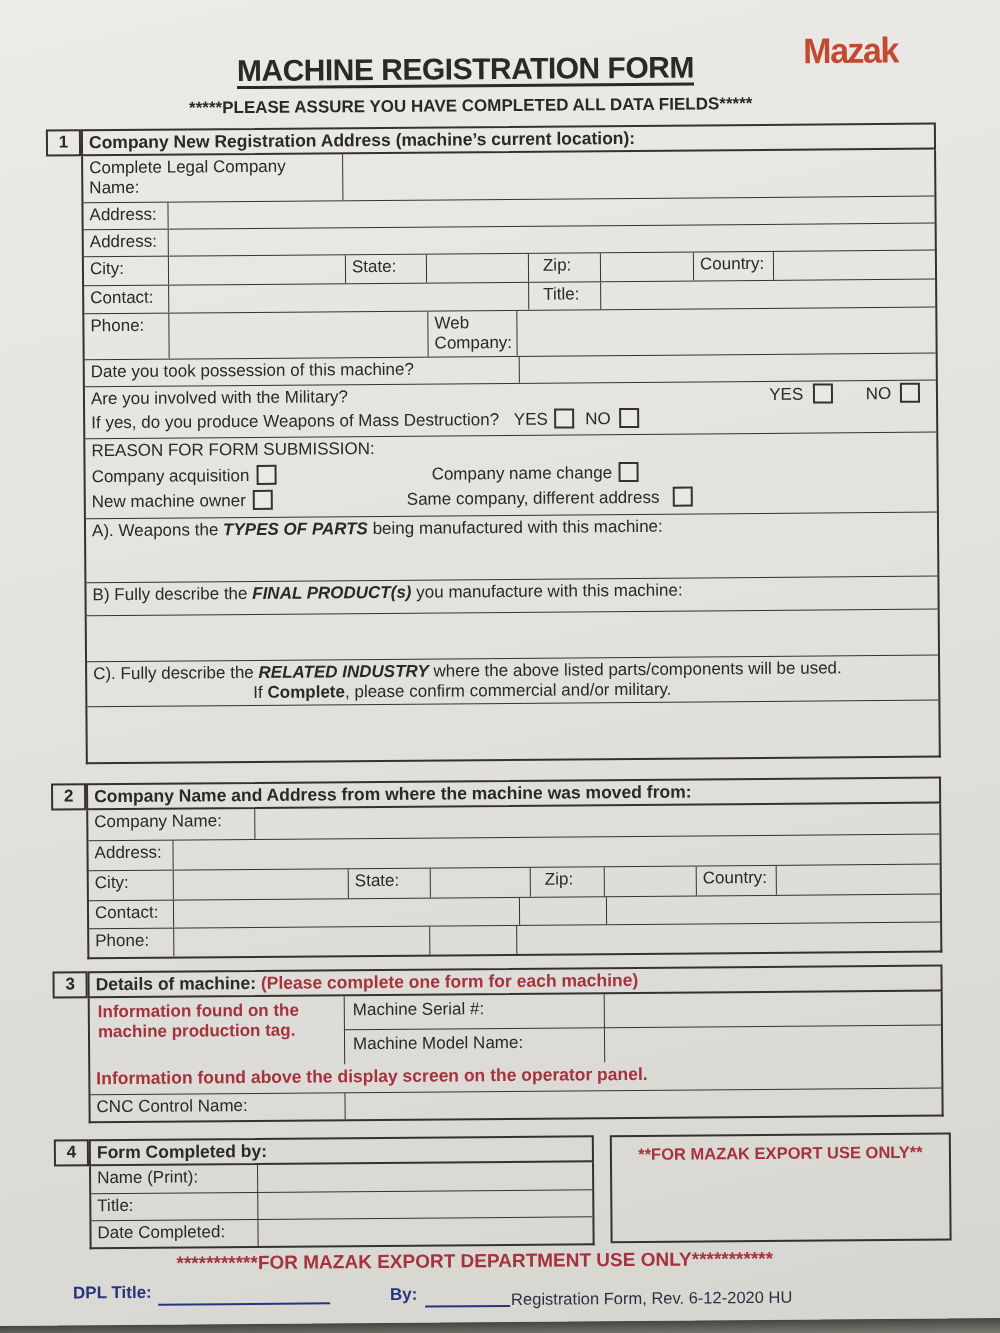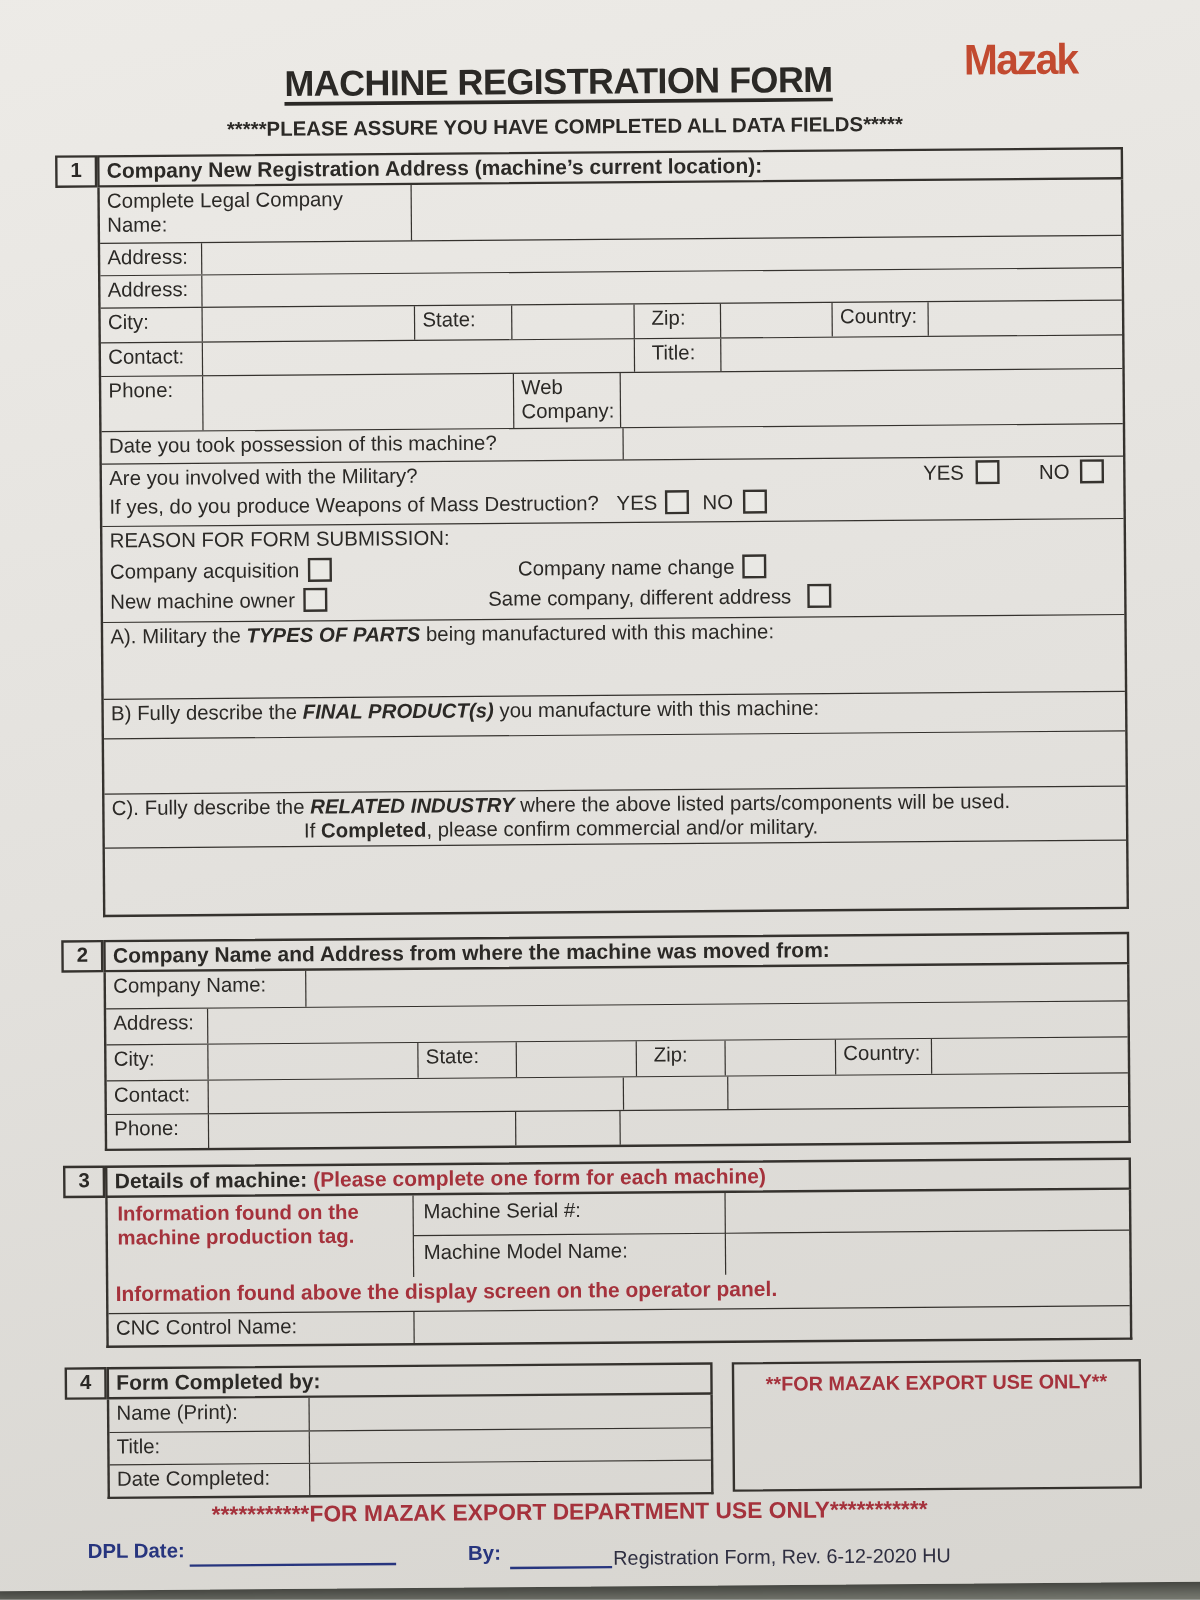--- a/index.html
+++ b/index.html
@@ -138,38 +138,38 @@
                 <span class="cb" style="margin-left:2px;"></span>
                 <span class="abs" style="left:315px; top:0;">
                   <span>Same company, different address</span>
                   <span class="cb" style="margin-left:9px;"></span>
                 </span>
               </div>
             </div>
           </div>
           <div class="r" style="min-height:64px;">
             <div class="c fill">
-              <span>A). Military the </span><span class="bi">TYPES OF PARTS</span><span> being manufactured with this machine:</span>
+              <span>A). Weapons the </span><span class="bi">TYPES OF PARTS</span><span> being manufactured with this machine:</span>
             </div>
           </div>
           <div class="r" style="min-height:33px;">
             <div class="c fill">
               <span>B) Fully describe the </span><span class="bi">FINAL PRODUCT(s)</span><span> you manufacture with this machine:</span>
             </div>
           </div>
           <div class="r" style="min-height:46px;">
             <div class="c fill"></div>
           </div>
           <div class="r" style="min-height:44px;">
             <div class="c fill">
               <div>
                 <span>C). Fully describe the </span><span class="bi">RELATED INDUSTRY</span><span> where the above listed parts/components will be used.</span>
               </div>
               <div style="margin-left:160px;">
-                <span>If </span><span class="b">Completed</span><span>, please confirm commercial and/or military.</span>
+                <span>If </span><span class="b">Complete</span><span>, please confirm commercial and/or military.</span>
               </div>
             </div>
           </div>
           <div class="r" style="min-height:56px;">
             <div class="c fill"></div>
           </div>
         </div>
       </div>
 
       <div class="sec" style="top:780px;">
@@ -259,21 +259,21 @@
           </div>
         </div>
         <div class="abs" style="left:556px; top:0; width:341px; height:108px; border:2.5px solid #35322e; text-align:center; padding-top:8px;">
           <span class="rednote" style="font-size:16.5px;">**FOR MAZAK EXPORT USE ONLY**</span>
         </div>
       </div>
 
       <div class="abs" style="left:0; right:60px; top:1250px; text-align:center;">
         <span class="rednote" style="font-size:19px;">***********FOR MAZAK EXPORT DEPARTMENT USE ONLY***********</span>
       </div>
-      <div class="abs navy" style="left:68px; top:1280px;">DPL Date:</div>
+      <div class="abs navy" style="left:68px; top:1280px;">DPL Title:</div>
       <div class="uline" style="left:153px; top:1301px; width:172px;"></div>
       <div class="abs navy" style="left:385px; top:1284px;">By:</div>
       <div class="uline" style="left:420px; top:1305px; width:85px;"></div>
       <div class="abs" style="left:506px; top:1290px; font-size:16.5px; color:#2e2e40;">Registration Form, Rev. 6-12-2020 HU</div>
 
     </div>
   </div>
 </div>
 
 </body></html>

